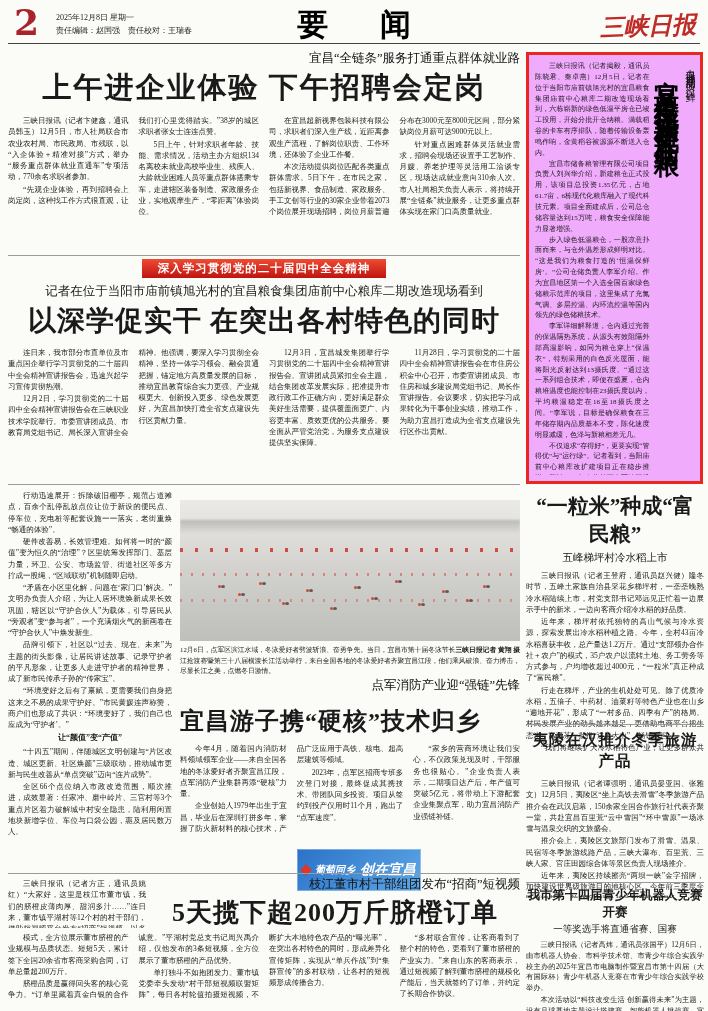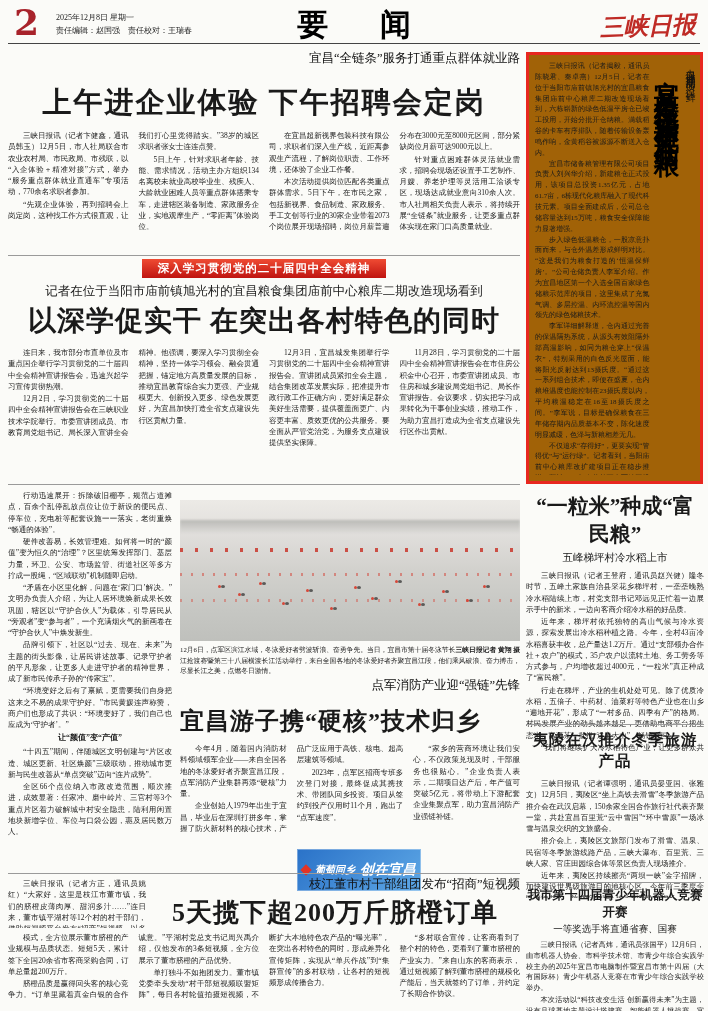--- a/index.html
+++ b/index.html
@@ -14,32 +14,32 @@
   .masthead{position:absolute;right:12px;top:10px;font-size:24px;font-style:italic;font-weight:bold;
             color:#bf2b26;transform:rotate(-2deg);font-family:"DejaVu Serif",serif;}
   .header-rule{position:absolute;left:8px;right:8px;top:43px;border-top:1.5px solid #444;}
   
   .body-text{font-size:7.5px;line-height:1.5;text-align:justify;overflow:hidden;}
   .body-text p{margin:0 0 1px 0;text-indent:2em;}
   .kicker{text-align:right;font-size:12.5px;color:#111;}
   .rule{position:absolute;border-top:1px solid #9a9a9a;}
   
   .a1{position:absolute;left:8px;top:50px;width:512px;}
-  .a1 .headline{text-align:center;font-size:29px;font-weight:bold;letter-spacing:2px;margin-top:16px;}
+  .a1 .headline{text-align:center;font-size:29px;font-weight:bold;letter-spacing:2px;margin-top:1px;}
   .a1 .cols{margin-top:7px;column-count:4;column-gap:10px;height:142px;}
   
   .a2{position:absolute;left:8px;top:259px;width:512px;}
   .banner{margin:0 auto;width:fit-content;background:linear-gradient(180deg,#ef4b33,#bf1410);
           color:#fff;font-size:11.5px;font-weight:bold;padding:2px 16px;letter-spacing:1px;}
   .a2 .subhead{text-align:center;font-size:12.5px;margin-top:5px;}
   .a2 .headline{text-align:center;font-size:28px;font-weight:bold;letter-spacing:1px;margin-top:2px;}
   .a2 .cols{margin-top:7px;column-count:4;column-gap:10px;height:148px;}
   
   .granary{position:absolute;left:526px;top:52px;width:177px;height:432px;box-sizing:border-box;
-           border:3px solid #e8271f;background:#a16207;display:flex;flex-direction:row;padding:6px 3px 6px 6px;gap:3px;}
+           border:3px solid #e8271f;background:#f0abfc;display:flex;flex-direction:row;padding:6px 3px 6px 6px;gap:3px;}
   .granary .gtext{flex:1;font-size:7px;line-height:1.55;text-align:justify;overflow:hidden;}
   .granary .gtext p{margin:0;text-indent:2em;}
   .granary .headline-v{writing-mode:vertical-rl;font-size:25px;font-weight:bold;letter-spacing:5px;
                        height:100%;line-height:1.1;color:#000;}
   .granary .kicker-v{writing-mode:vertical-rl;font-size:10px;letter-spacing:2px;height:100%;color:#111;}
   
   .contin{position:absolute;left:8px;top:490px;width:164px;height:380px;}
   .contin .mid-head{text-align:center;font-weight:bold;font-size:8px;margin:2px 0;}
   
   .photo{position:absolute;left:180px;top:500px;width:340px;height:141px;overflow:hidden;

